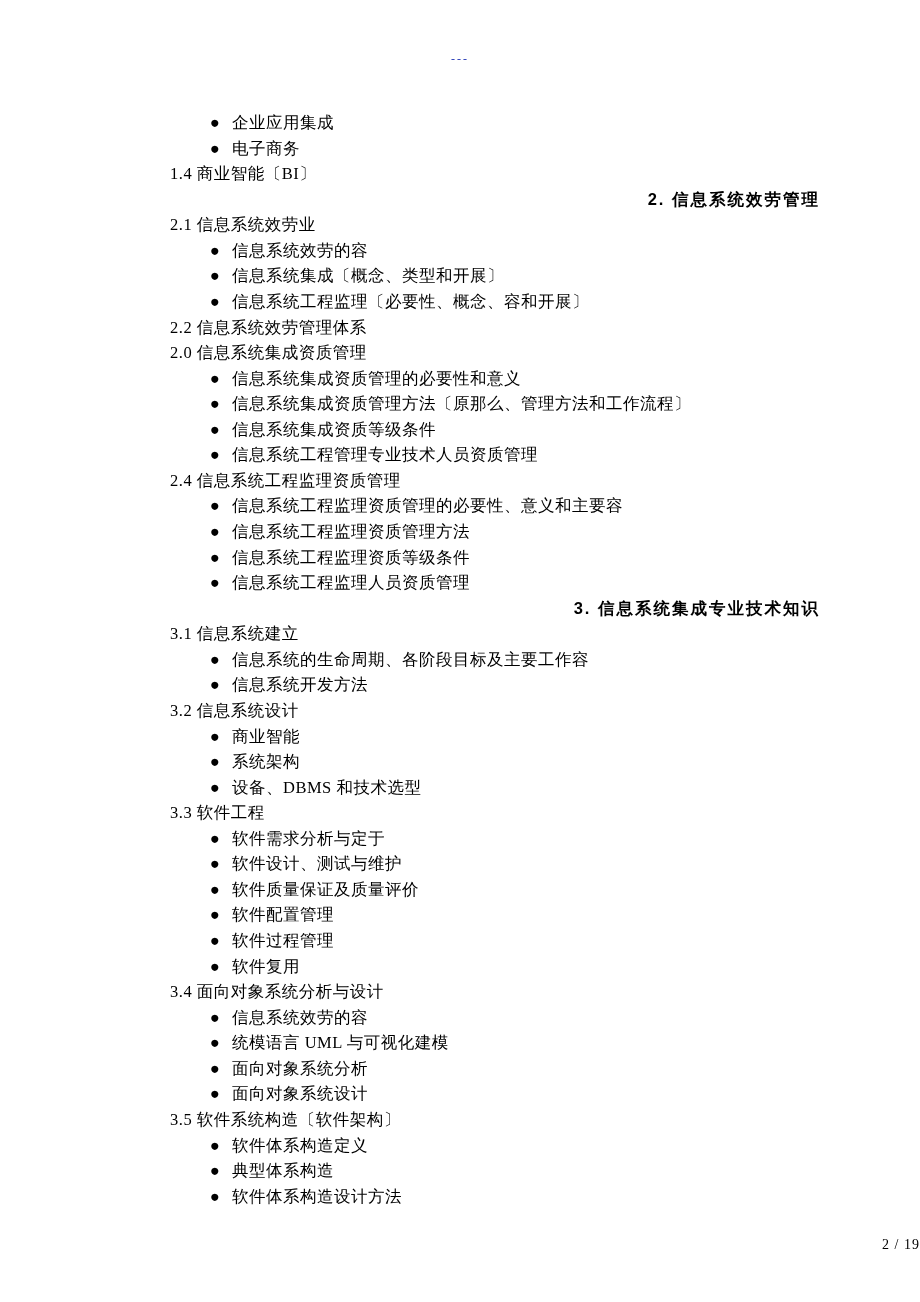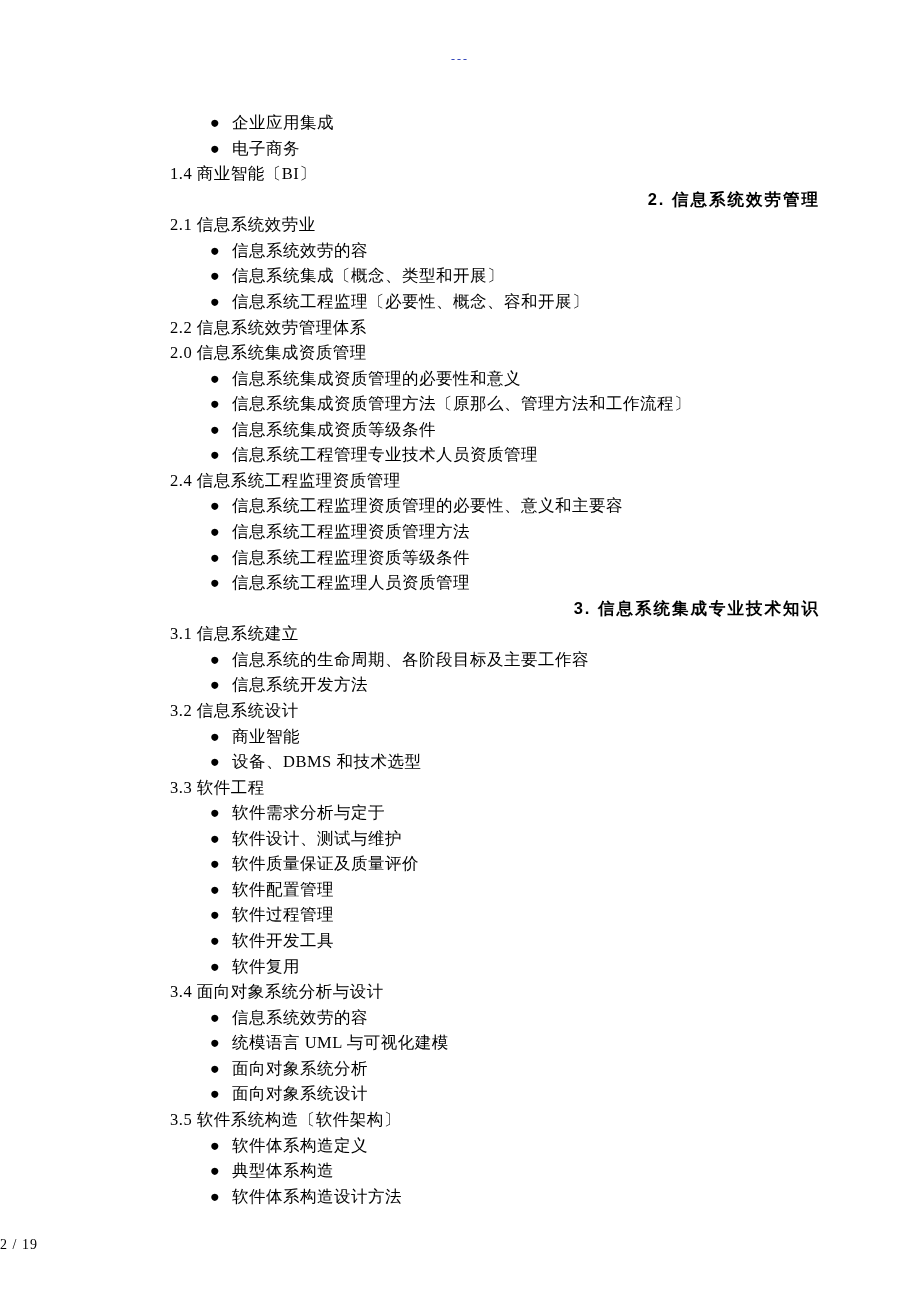--- a/index.html
+++ b/index.html
@@ -46,21 +46,21 @@
     width: 20px;
     text-align: left;
     font-family: Arial, sans-serif;
   }
   .btxt { padding-left: 2px; }
   .footer {
     position: absolute;
     bottom: 46px;
     left: 0;
     right: 0;
-    text-align: left;
+    text-align: right;
     font-size: 14px;
     letter-spacing: 1px;
     font-family: "SimSun", serif;
   }
 </style>
 </head>
 <body>
 
 <div class="page">
 
@@ -85,28 +85,28 @@
       <div class="line l3"><span class="bullet">●</span><span class="btxt">信息系统工程监理资质管理的必要性、意义和主要容</span></div>
       <div class="line l3"><span class="bullet">●</span><span class="btxt">信息系统工程监理资质管理方法</span></div>
       <div class="line l3"><span class="bullet">●</span><span class="btxt">信息系统工程监理资质等级条件</span></div>
       <div class="line l3"><span class="bullet">●</span><span class="btxt">信息系统工程监理人员资质管理</span></div>
       <div class="line l1"><span>3. 信息系统集成专业技术知识</span></div>
       <div class="line l2"><span>3.1 信息系统建立</span></div>
       <div class="line l3"><span class="bullet">●</span><span class="btxt">信息系统的生命周期、各阶段目标及主要工作容</span></div>
       <div class="line l3"><span class="bullet">●</span><span class="btxt">信息系统开发方法</span></div>
       <div class="line l2"><span>3.2 信息系统设计</span></div>
       <div class="line l3"><span class="bullet">●</span><span class="btxt">商业智能</span></div>
+      <div class="line l3"><span class="bullet">●</span><span class="btxt">系统架构</span></div>
       <div class="line l3"><span class="bullet">●</span><span class="btxt">设备、DBMS 和技术选型</span></div>
       <div class="line l2"><span>3.3 软件工程</span></div>
       <div class="line l3"><span class="bullet">●</span><span class="btxt">软件需求分析与定于</span></div>
       <div class="line l3"><span class="bullet">●</span><span class="btxt">软件设计、测试与维护</span></div>
       <div class="line l3"><span class="bullet">●</span><span class="btxt">软件质量保证及质量评价</span></div>
       <div class="line l3"><span class="bullet">●</span><span class="btxt">软件配置管理</span></div>
       <div class="line l3"><span class="bullet">●</span><span class="btxt">软件过程管理</span></div>
-      <div class="line l3"><span class="bullet">●</span><span class="btxt">软件开发工具</span></div>
       <div class="line l3"><span class="bullet">●</span><span class="btxt">软件复用</span></div>
       <div class="line l2"><span>3.4 面向对象系统分析与设计</span></div>
       <div class="line l3"><span class="bullet">●</span><span class="btxt">信息系统效劳的容</span></div>
       <div class="line l3"><span class="bullet">●</span><span class="btxt">统模语言 UML 与可视化建模</span></div>
       <div class="line l3"><span class="bullet">●</span><span class="btxt">面向对象系统分析</span></div>
       <div class="line l3"><span class="bullet">●</span><span class="btxt">面向对象系统设计</span></div>
       <div class="line l2"><span>3.5 软件系统构造〔软件架构〕</span></div>
       <div class="line l3"><span class="bullet">●</span><span class="btxt">软件体系构造定义</span></div>
       <div class="line l3"><span class="bullet">●</span><span class="btxt">典型体系构造</span></div>
       <div class="line l3"><span class="bullet">●</span><span class="btxt">软件体系构造设计方法</span></div>

